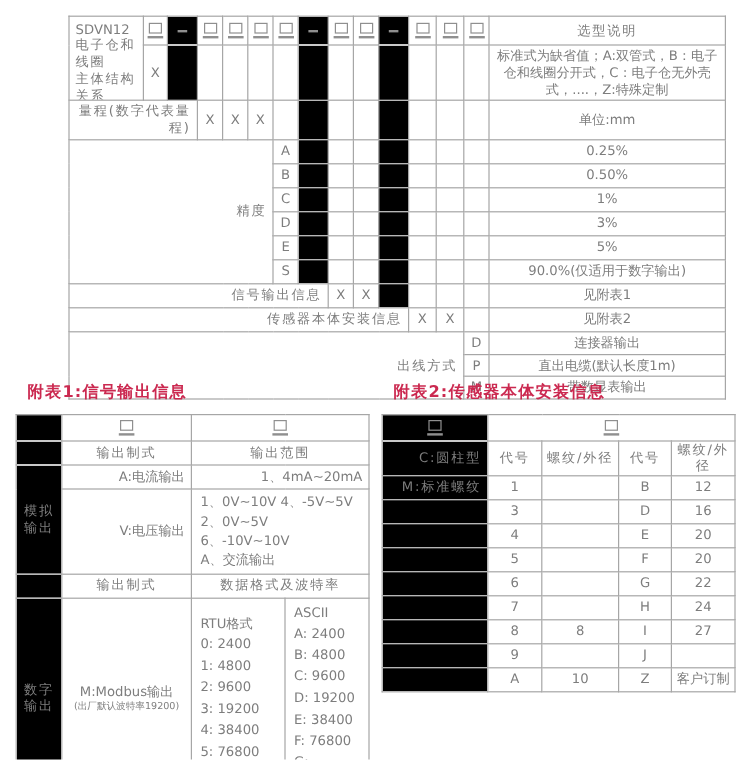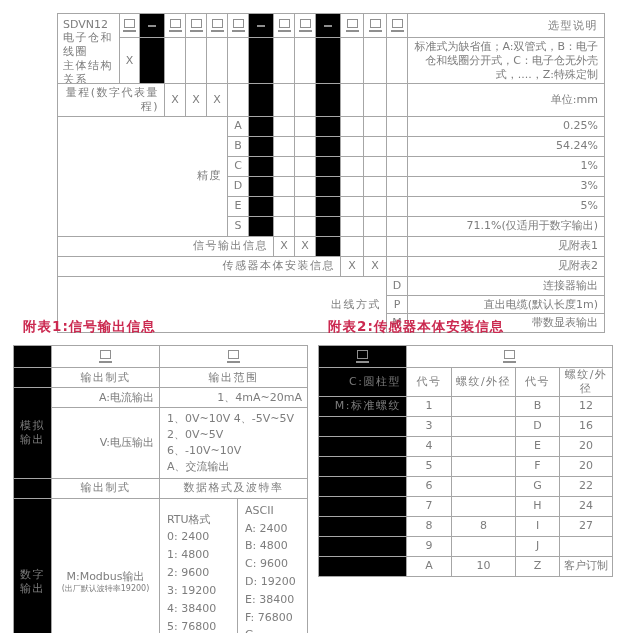--- a/index.html
+++ b/index.html
@@ -11,21 +11,21 @@
   table{border-collapse:collapse;table-layout:fixed;}
   td{
     border:1px solid #a6a6a6;font-size:11px;color:#7d7d7d;
     text-align:center;vertical-align:middle;padding:0;overflow:hidden;
     line-height:1.25;
   }
   .y{background:#000000;}
   .l{text-align:right;padding:2px 5px;}
   .sp{letter-spacing:1.5px;}
   .pre{white-space:pre-line;}
-  .desc{text-align:right;padding:2px 6px;}
+  .desc{text-align:center;padding:2px 6px;}
   
   .blank{display:inline-flex;flex-direction:column;align-items:center;gap:2px;vertical-align:middle;}
   .blank i{display:block;width:9px;height:7px;border:1px solid #8f8f8f;font-style:normal;}
   .blank b{display:block;width:13px;height:2px;background:#8f8f8f;}
   
   .dashbar{display:inline-block;width:8px;height:2px;background:#8f8f8f;vertical-align:middle;}
   #main{position:absolute;left:57px;top:13px;}
   .modelbox{display:flex;flex-direction:column;justify-content:space-between;height:62px;padding:3px 5px;text-align:left;}
   #ax1{position:absolute;left:13px;top:318px;width:298px;}
   #ax2{position:absolute;left:318px;top:318px;width:298px;}
@@ -153,21 +153,21 @@
   </tr>
   <tr style="height:20px">
     <td>B</td>
     <td class="y"></td>
     <td></td>
         <td></td>
     <td class="y"></td>
     <td></td>
         <td></td>
         <td></td>
-    <td class="desc">54.24%</td>
+    <td class="desc">0.50%</td>
   </tr>
   <tr style="height:20px">
     <td>C</td>
     <td class="y"></td>
     <td></td>
         <td></td>
     <td class="y"></td>
     <td></td>
         <td></td>
         <td></td>
@@ -197,21 +197,21 @@
   </tr>
   <tr style="height:20px">
     <td>S</td>
     <td class="y"></td>
     <td></td>
         <td></td>
     <td class="y"></td>
     <td></td>
         <td></td>
         <td></td>
-    <td class="desc">71.1%(仅适用于数字输出)</td>
+    <td class="desc">90.0%(仅适用于数字输出)</td>
   </tr>
   <tr style="height:20px">
     <td colspan="8" class="l sp">信号输出信息</td>
     <td>X</td>
     <td>X</td>
     <td class="y"></td>
     <td></td>
     <td></td>
     <td></td>
     <td class="desc">见附表1</td>

